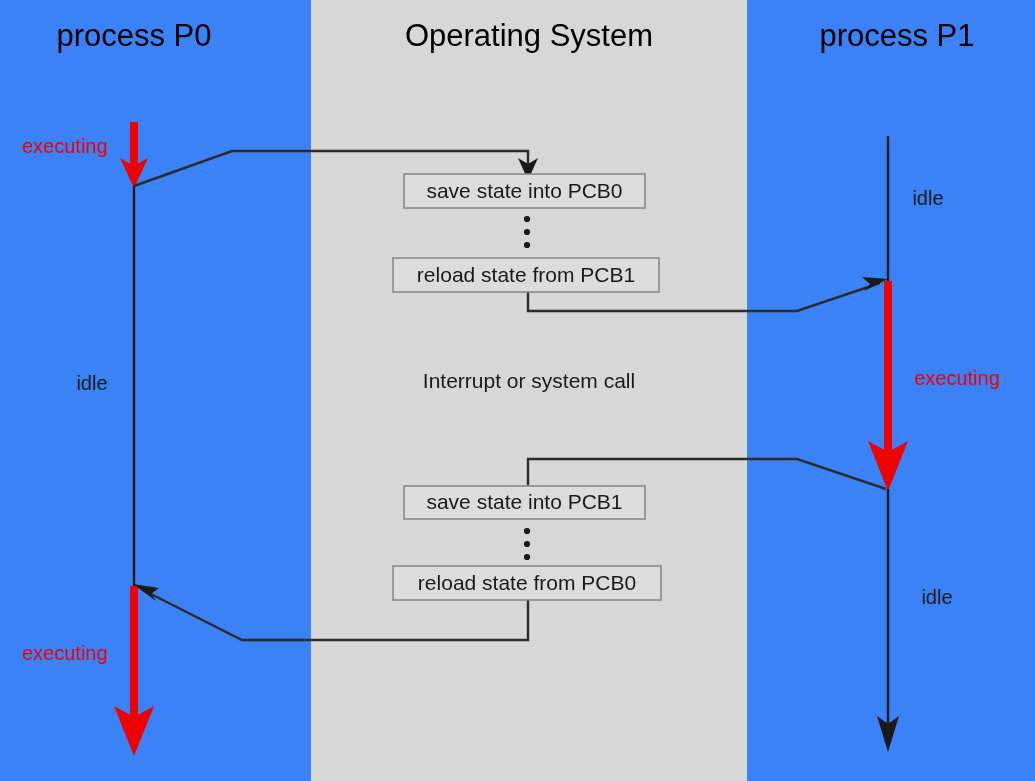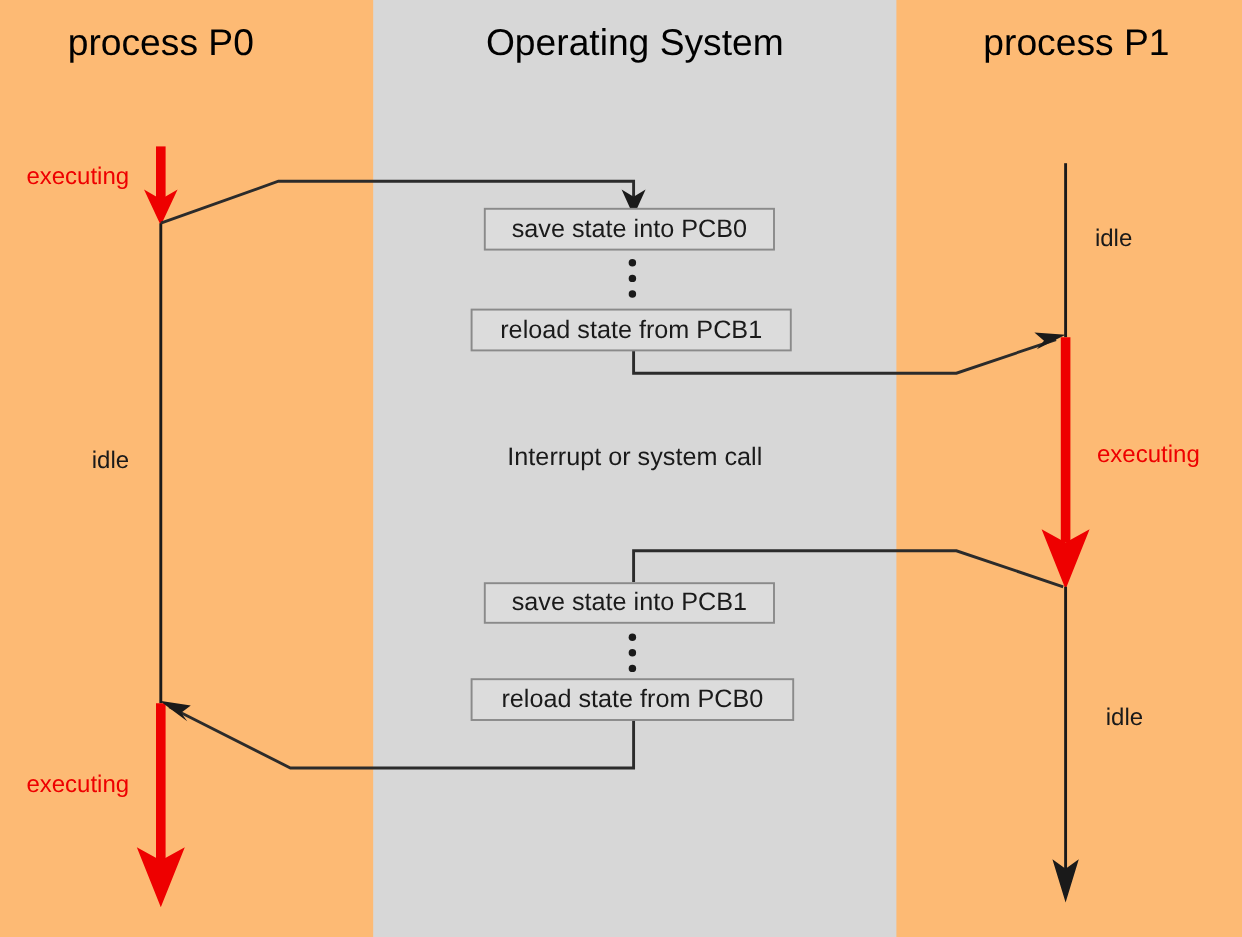--- a/index.html
+++ b/index.html
@@ -79,21 +79,21 @@
   }
   .dots circle {
     fill: #1a1a1a;
   }
   .head-red { fill: #ee0000; }
   .head-black { fill: #1a1a1a; }
 </style>
 </head>
 <body>
 
-<div id="diagram-root" style="background: #fdba74;">
+<div id="diagram-root" style="background: #3b82f6;">
   <svg class="diagram-canvas" viewBox="0 0 1035 781" xmlns="http://www.w3.org/2000/svg">
 
     <rect class="band" id="os-band" x="311" y="0" width="436" height="781" fill="#d7d7d7"></rect>
 
     <text class="col-header" x="134" y="38">process P0</text>
     <text class="col-header" x="529" y="38">Operating System</text>
     <text class="col-header" x="897" y="38">process P1</text>
 
     <g>
 

